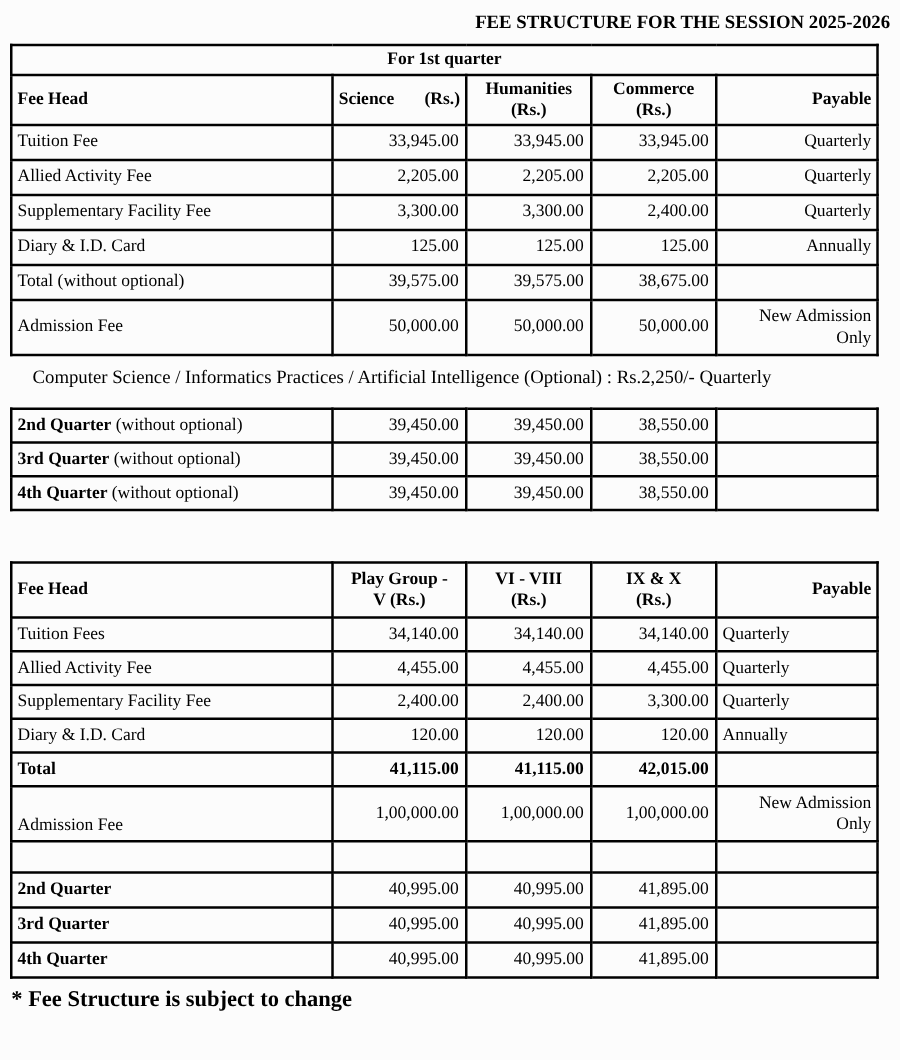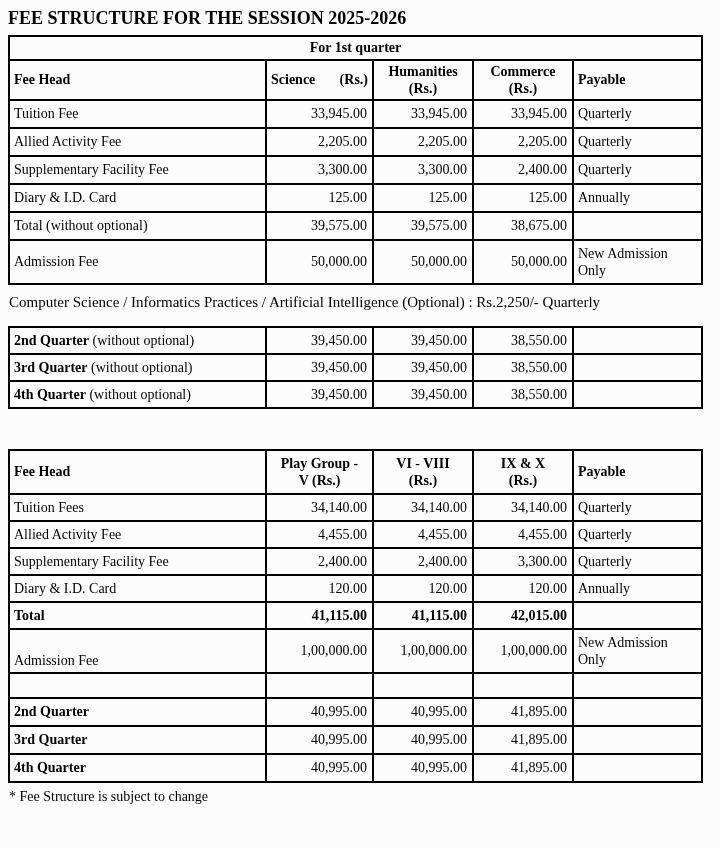--- a/index.html
+++ b/index.html
@@ -9,42 +9,42 @@
     height: 848px;
     background: #fcfcfc;
     color: #000;
     font-family: "Liberation Serif", "DejaVu Serif", serif;
     overflow: hidden;
   }
   .doc { padding: 0 8px; }
 
   .title {
     margin: 9px 0 8px 0;
-    text-align: left;
+    text-align: right;
     font-weight: bold;
-    font-size: 18px;
+    font-size: 15px;
     line-height: 18px;
   }
 
   table {
     border-collapse: collapse;
     table-layout: fixed;
     width: 693px;
   }
   td {
     border: 2px solid #000;
     font-size: 14px;
     padding: 1px 4px;
     vertical-align: middle;
     overflow: hidden;
     line-height: 1.22;
   }
   .bold { font-weight: bold; }
   .num { text-align: right; padding-right: 5px; }
-  .ctr { text-align: left; margin-top: 16px; }
+  .ctr { text-align: right; margin-top: 16px; }
   .pay-left { text-align: left; padding-left: 4px; }
   .vbottom { vertical-align: bottom; padding-bottom: 3px; }
 
   
   col.c-label { width: 257px; }
   col.c-n1 { width: 107px; }
   col.c-n2 { width: 100px; }
   col.c-n3 { width: 100px; }
   col.c-pay { width: 129px; }
 
@@ -62,29 +62,29 @@
 
   .spread {
     display: flex;
     justify-content: space-between;
     align-items: baseline;
   }
   .hdr2 { text-align: center; line-height: 1.25; }
   .hdr2 span { display: block; }
 
   .note {
-    margin: 9px 0 15px 1px;
+    margin: 9px 0 15px 18px;
     font-size: 15px;
     line-height: 17px;
   }
   .t3 { margin-top: 40px; }
   .footnote {
     margin: 6px 0 0 1px;
-    font-weight: normal;
-    font-size: 14px;
+    font-weight: bold;
+    font-size: 18px;
   }
 </style>
 </head>
 <body>
 
 <div class="doc">
 
   <div class="title">FEE STRUCTURE FOR THE SESSION 2025-2026</div>
 
   <table class="t1">

